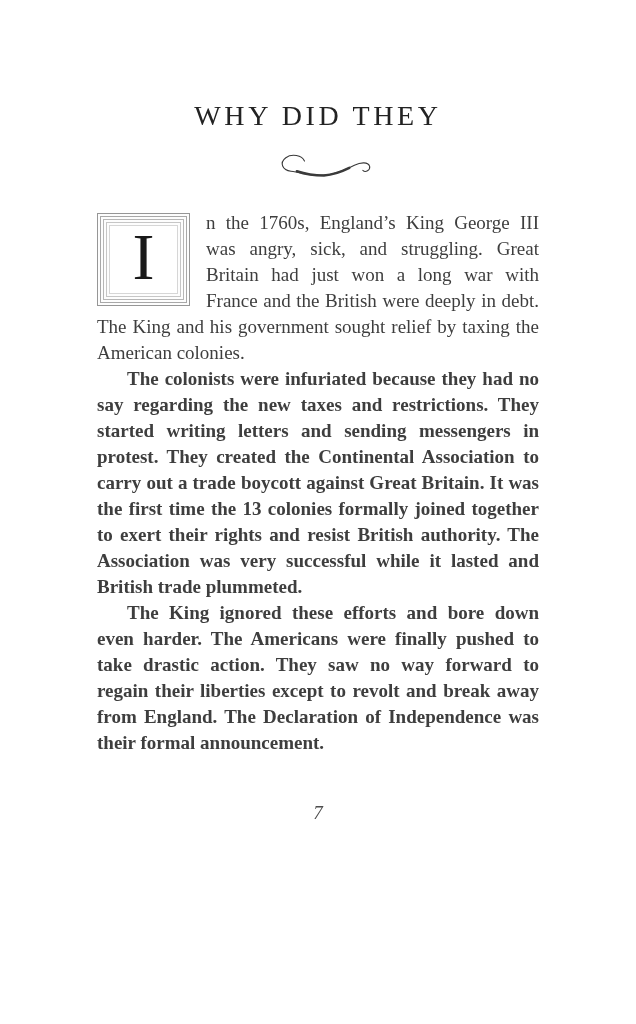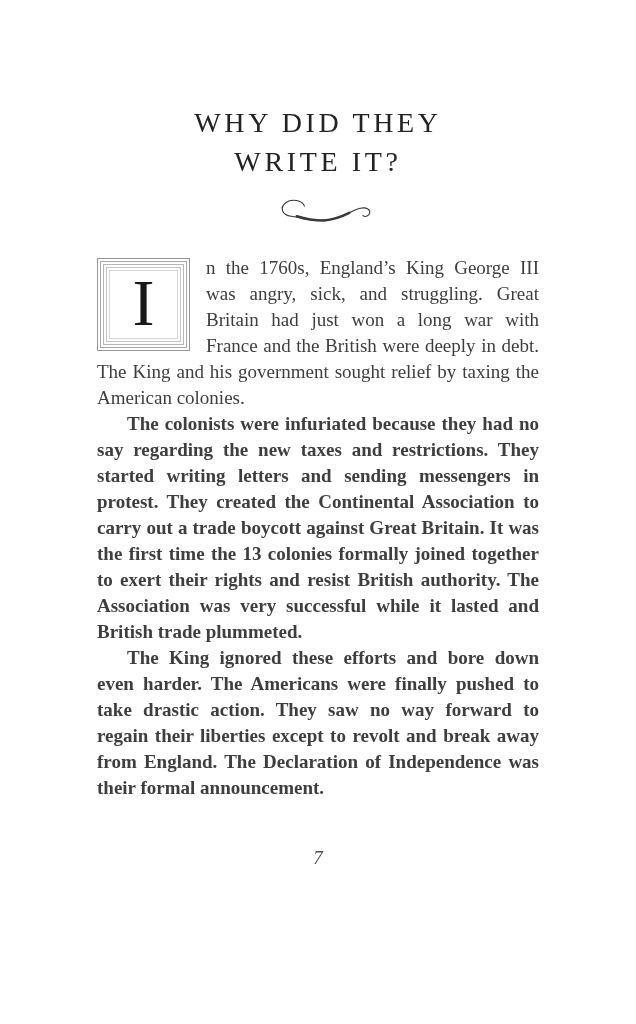--- a/index.html
+++ b/index.html
@@ -14,21 +14,21 @@
     margin: 0 auto;
     background: #ffffff;
     font-family: "Liberation Serif", "DejaVu Serif", serif;
     overflow: hidden;
     box-sizing: border-box;
   }
   .content {
     padding: 0 97px;
   }
   .chapter-title {
-    margin: 12px;
+    margin: 5px;
     padding-top: 92px;
     text-align: center;
     font-size: 28px;
     font-weight: 400;
     letter-spacing: 0.13em;
     line-height: 1.38;
     color: #232323;
   }
   .chapter-title .title-line {
     display: block;
@@ -88,21 +88,20 @@
   }
 </style>
 </head>
 <body>
 
 <div class="page">
   <div class="content">
 
     <h1 class="chapter-title">
       <span class="title-line">WHY DID THEY</span>
-      <span class="title-line">WRITE IT?</span>
     </h1>
 
     <div class="flourish-wrap">
       <svg width="110" height="38" viewBox="0 0 130 40" aria-hidden="true">
         <path d="M 49 13 C 46 6, 34 4, 27 9 C 19 15, 23 24, 33 25 C 43 26, 52 29, 64 30 C 82 31, 96 24, 108 18 C 116 14, 124 14, 126 19 C 127 24, 121 27, 118 24" fill="none" stroke="#3a3a3a" stroke-width="1.3" stroke-linecap="round"></path>
         <path d="M 40 25 C 52 29, 60 30, 72 30 C 84 29, 92 26, 102 21" fill="none" stroke="#3a3a3a" stroke-width="3" stroke-linecap="round"></path>
       </svg>
     </div>
 
     <p class="para">

